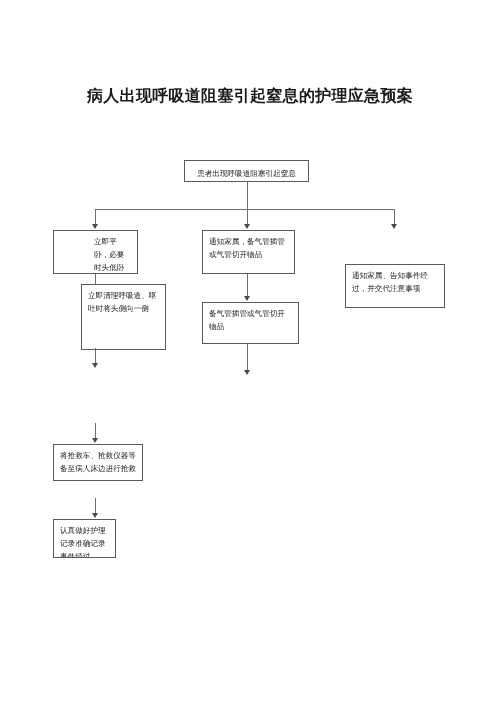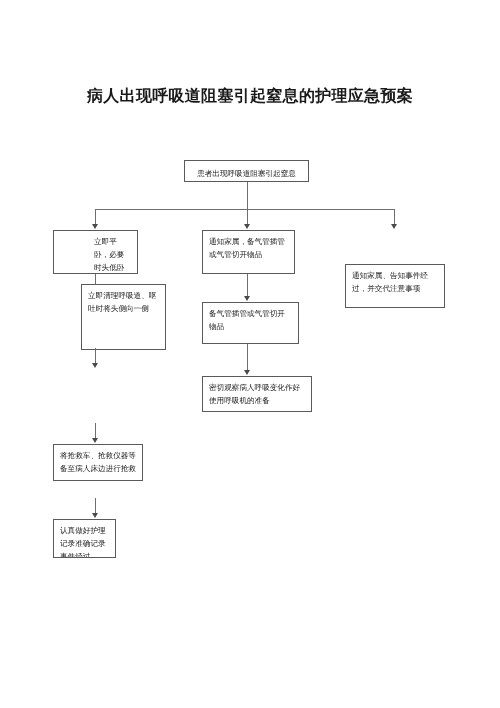--- a/index.html
+++ b/index.html
@@ -116,17 +116,16 @@
   <div class="node" style="left:202px; top:230px; width:93px; height:44px;">通知家属，备气管插管或气管切开物品</div>
 
   <div class="vline" style="left:247px; top:274px; height:23px;"></div>
   <div class="arrowhead" style="left:243.5px; top:296px;"></div>
 
   <div class="node" style="left:202px; top:302px; width:97px; height:42px;">备气管插管或气管切开物品</div>
 
   <div class="vline" style="left:247px; top:344px; height:27px;"></div>
   <div class="arrowhead" style="left:243.5px; top:370px;"></div>
 
-  <div class="node" style="left:202px; top:376px; width:110px; height:36px;">密切观察病人呼吸变化作好使用呼吸机的准备</div>
 
   <div class="node" style="left:345px; top:230px; width:100px; height:44px;margin-top:34px;">通知家属、告知事件经过，并交代注意事项</div>
 
 </div>
 
 </body></html>

